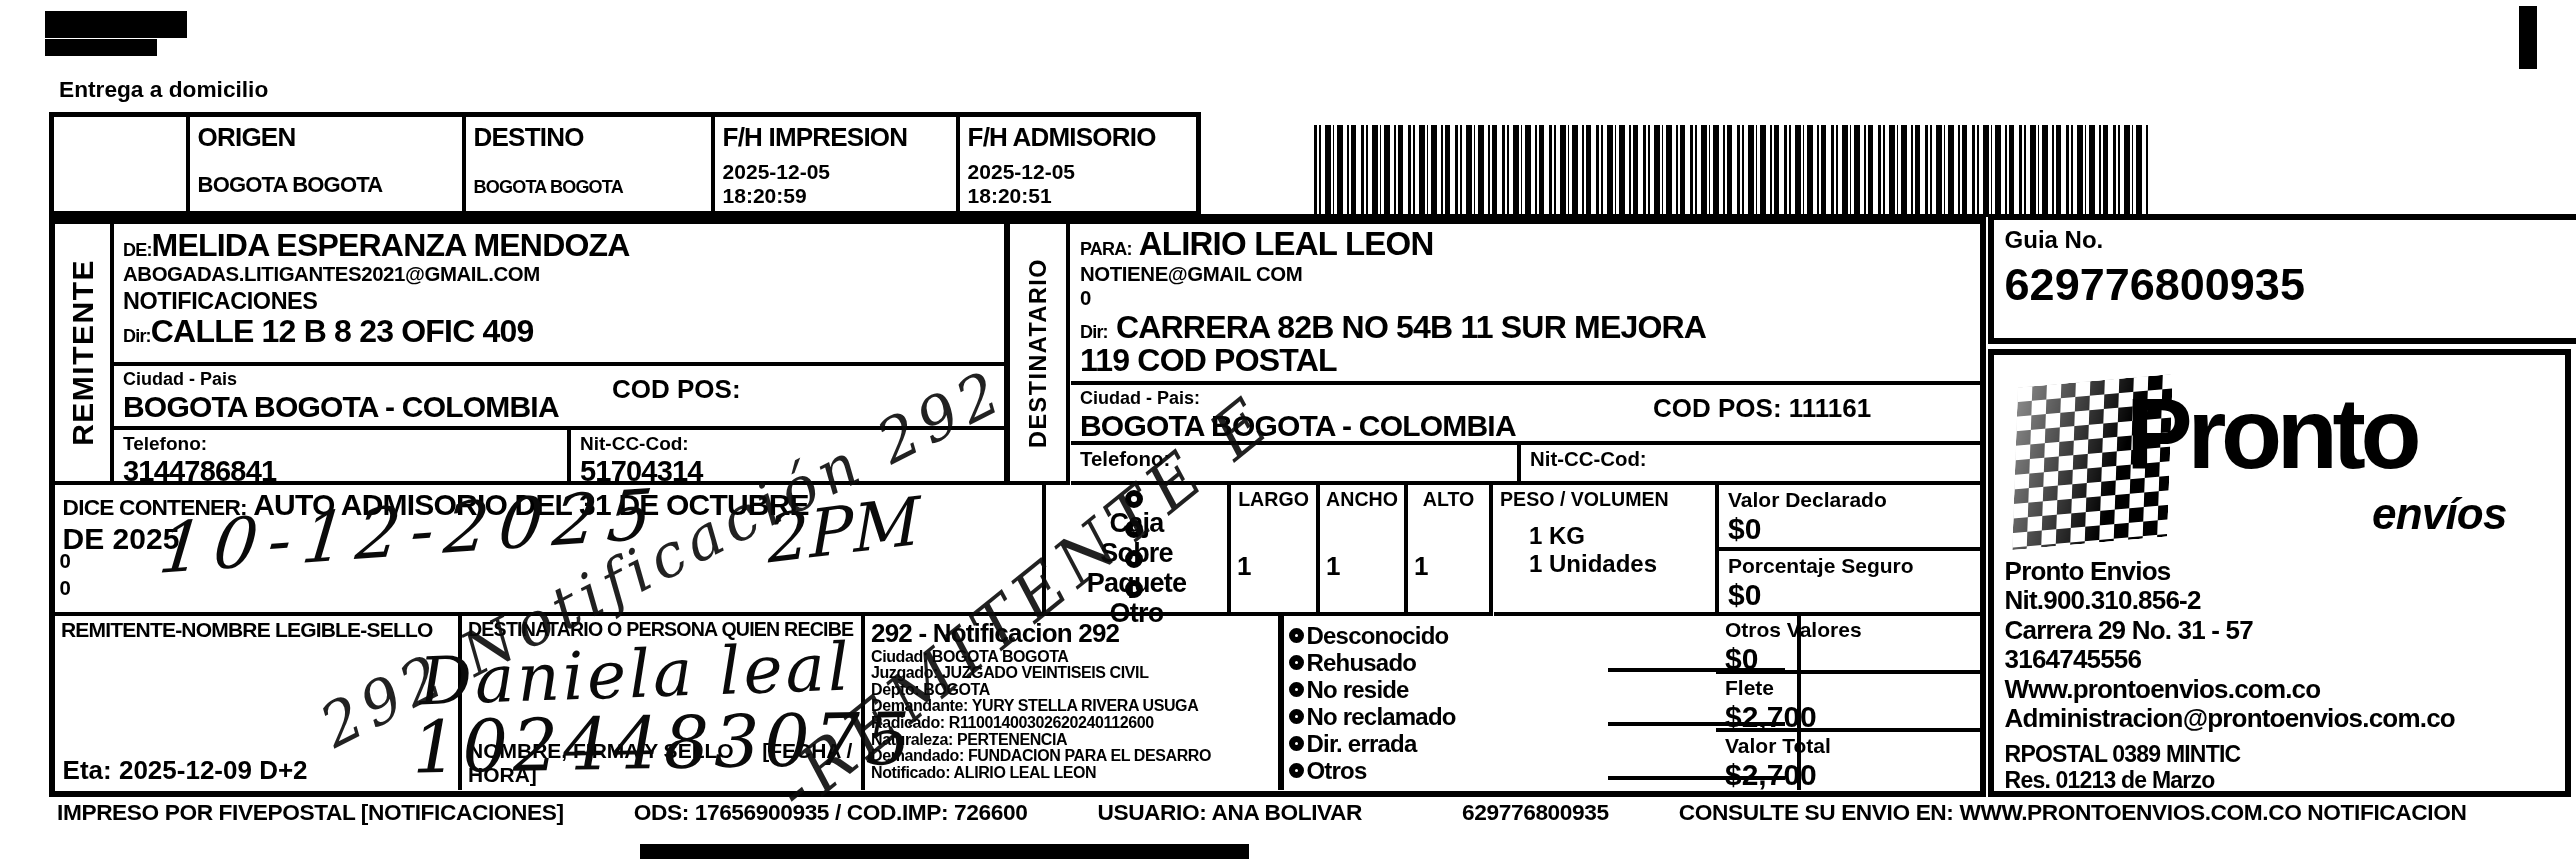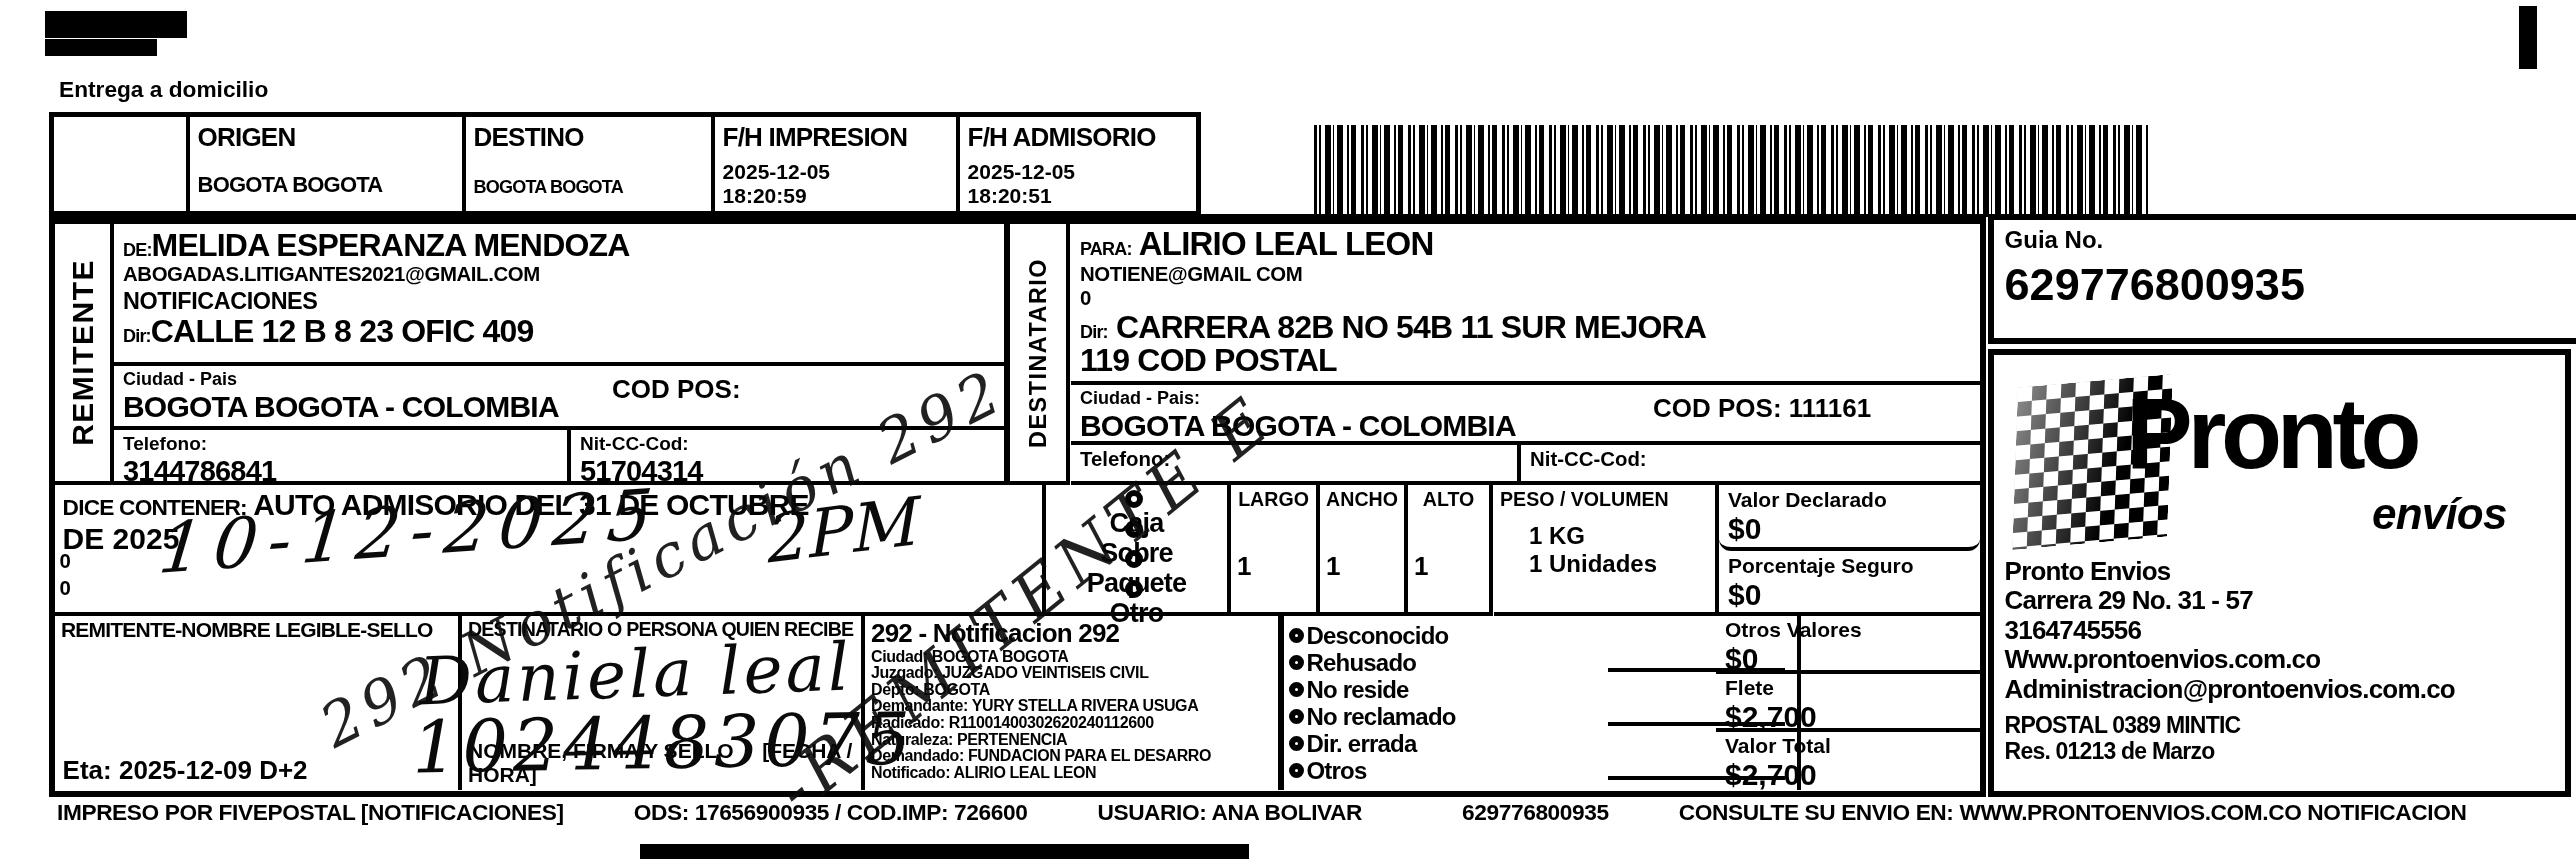--- a/index.html
+++ b/index.html
@@ -88,21 +88,21 @@
   .dim-ancho { left:1265px; width:88px; }
   .dim-alto  { left:1353px; width:85px; }
   .dim-lab { font-size:19.6px; font-weight:bold; }
   .dim-val { position:absolute; left:6px; top:66px; font-size:26px; font-weight:bold; }
   .peso { left:1439px; width:225px; padding:3px 6px; }
   .peso-lab { font-size:19.6px; font-weight:bold; }
   .peso-val { font-size:24px; font-weight:bold; margin:10.6px 0 0 29px; }
   .peso-uni { font-size:24px; font-weight:bold; margin-left:29px; }
 
   .valcol-top { position:absolute; left:1664px; top:261px; width:261px; height:131px; border-bottom:4.5px solid #000; }
-  .valbox { padding:3px 9px; border-bottom:4.5px solid #000; height:66px;border-radius:12px; }
+  .valbox { padding:3px 9px; border-bottom:4.5px solid #000; height:66px; }
   .valbox:last-child { border-bottom:none; }
   .val-lab { font-size:21px; font-weight:bold; }
   .val-val { font-size:30px; font-weight:bold; }
 
   
   .botcell { position:absolute; top:392px; height:174px; border-right:4.5px solid #000; }
   .sello { left:0; width:407px; padding:1.5px 6px; }
   .sello-lab { font-size:21px; font-weight:bold; letter-spacing:-0.8px; }
   .sello-eta { position:absolute; left:7.6px; bottom:4.5px; font-size:26px; font-weight:bold; }
   .recibe { left:407px; width:403px; padding:1.5px 6px; }
@@ -389,20 +389,21 @@
   </div>
 
   <div class="brand-box">
     <div class="logo-area">
       <div class="checker"></div>
       <div class="logo-word">Pronto</div>
       <div class="logo-sub">envíos</div>
     </div>
     <div class="company">
       <div class="cl">Pronto Envios</div>
+      <div class="cl">Nit.900.310.856-2</div>
       <div class="cl">Carrera 29 No. 31 - 57</div>
       <div class="cl">3164745556</div>
       <div class="cl">Www.prontoenvios.com.co</div>
       <div class="cl">Administracion@prontoenvios.com.co</div>
       <div class="gap"></div>
       <div class="cl reg">RPOSTAL 0389 MINTIC</div>
       <div class="cl reg">Res. 01213 de Marzo</div>
     </div>
   </div>
 

